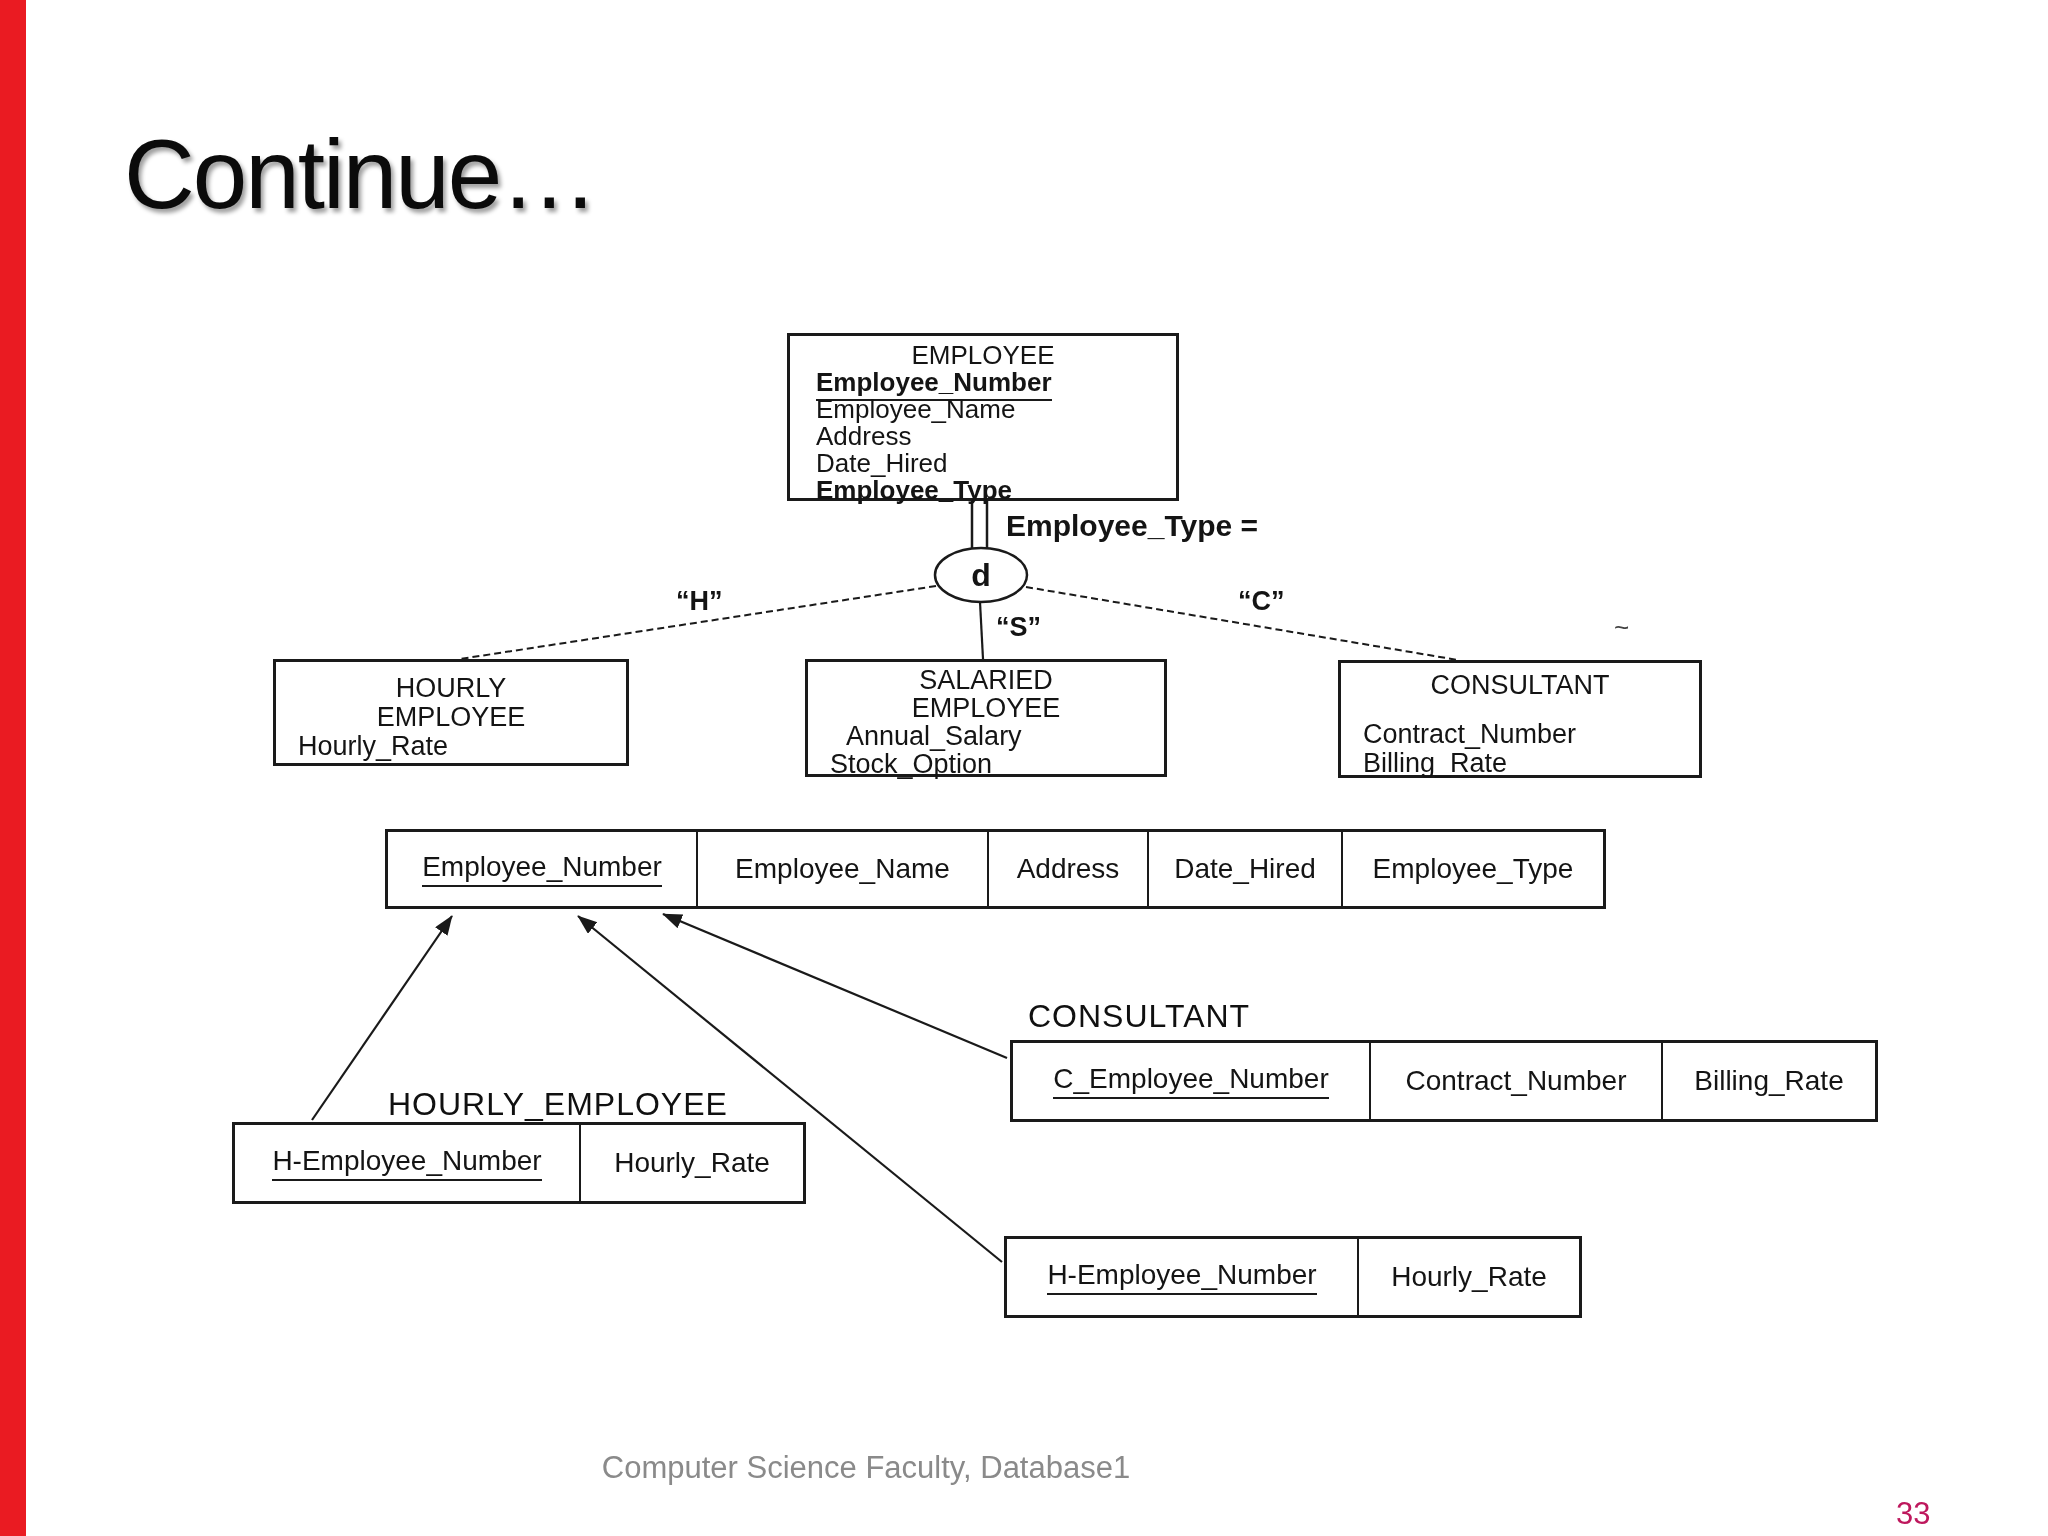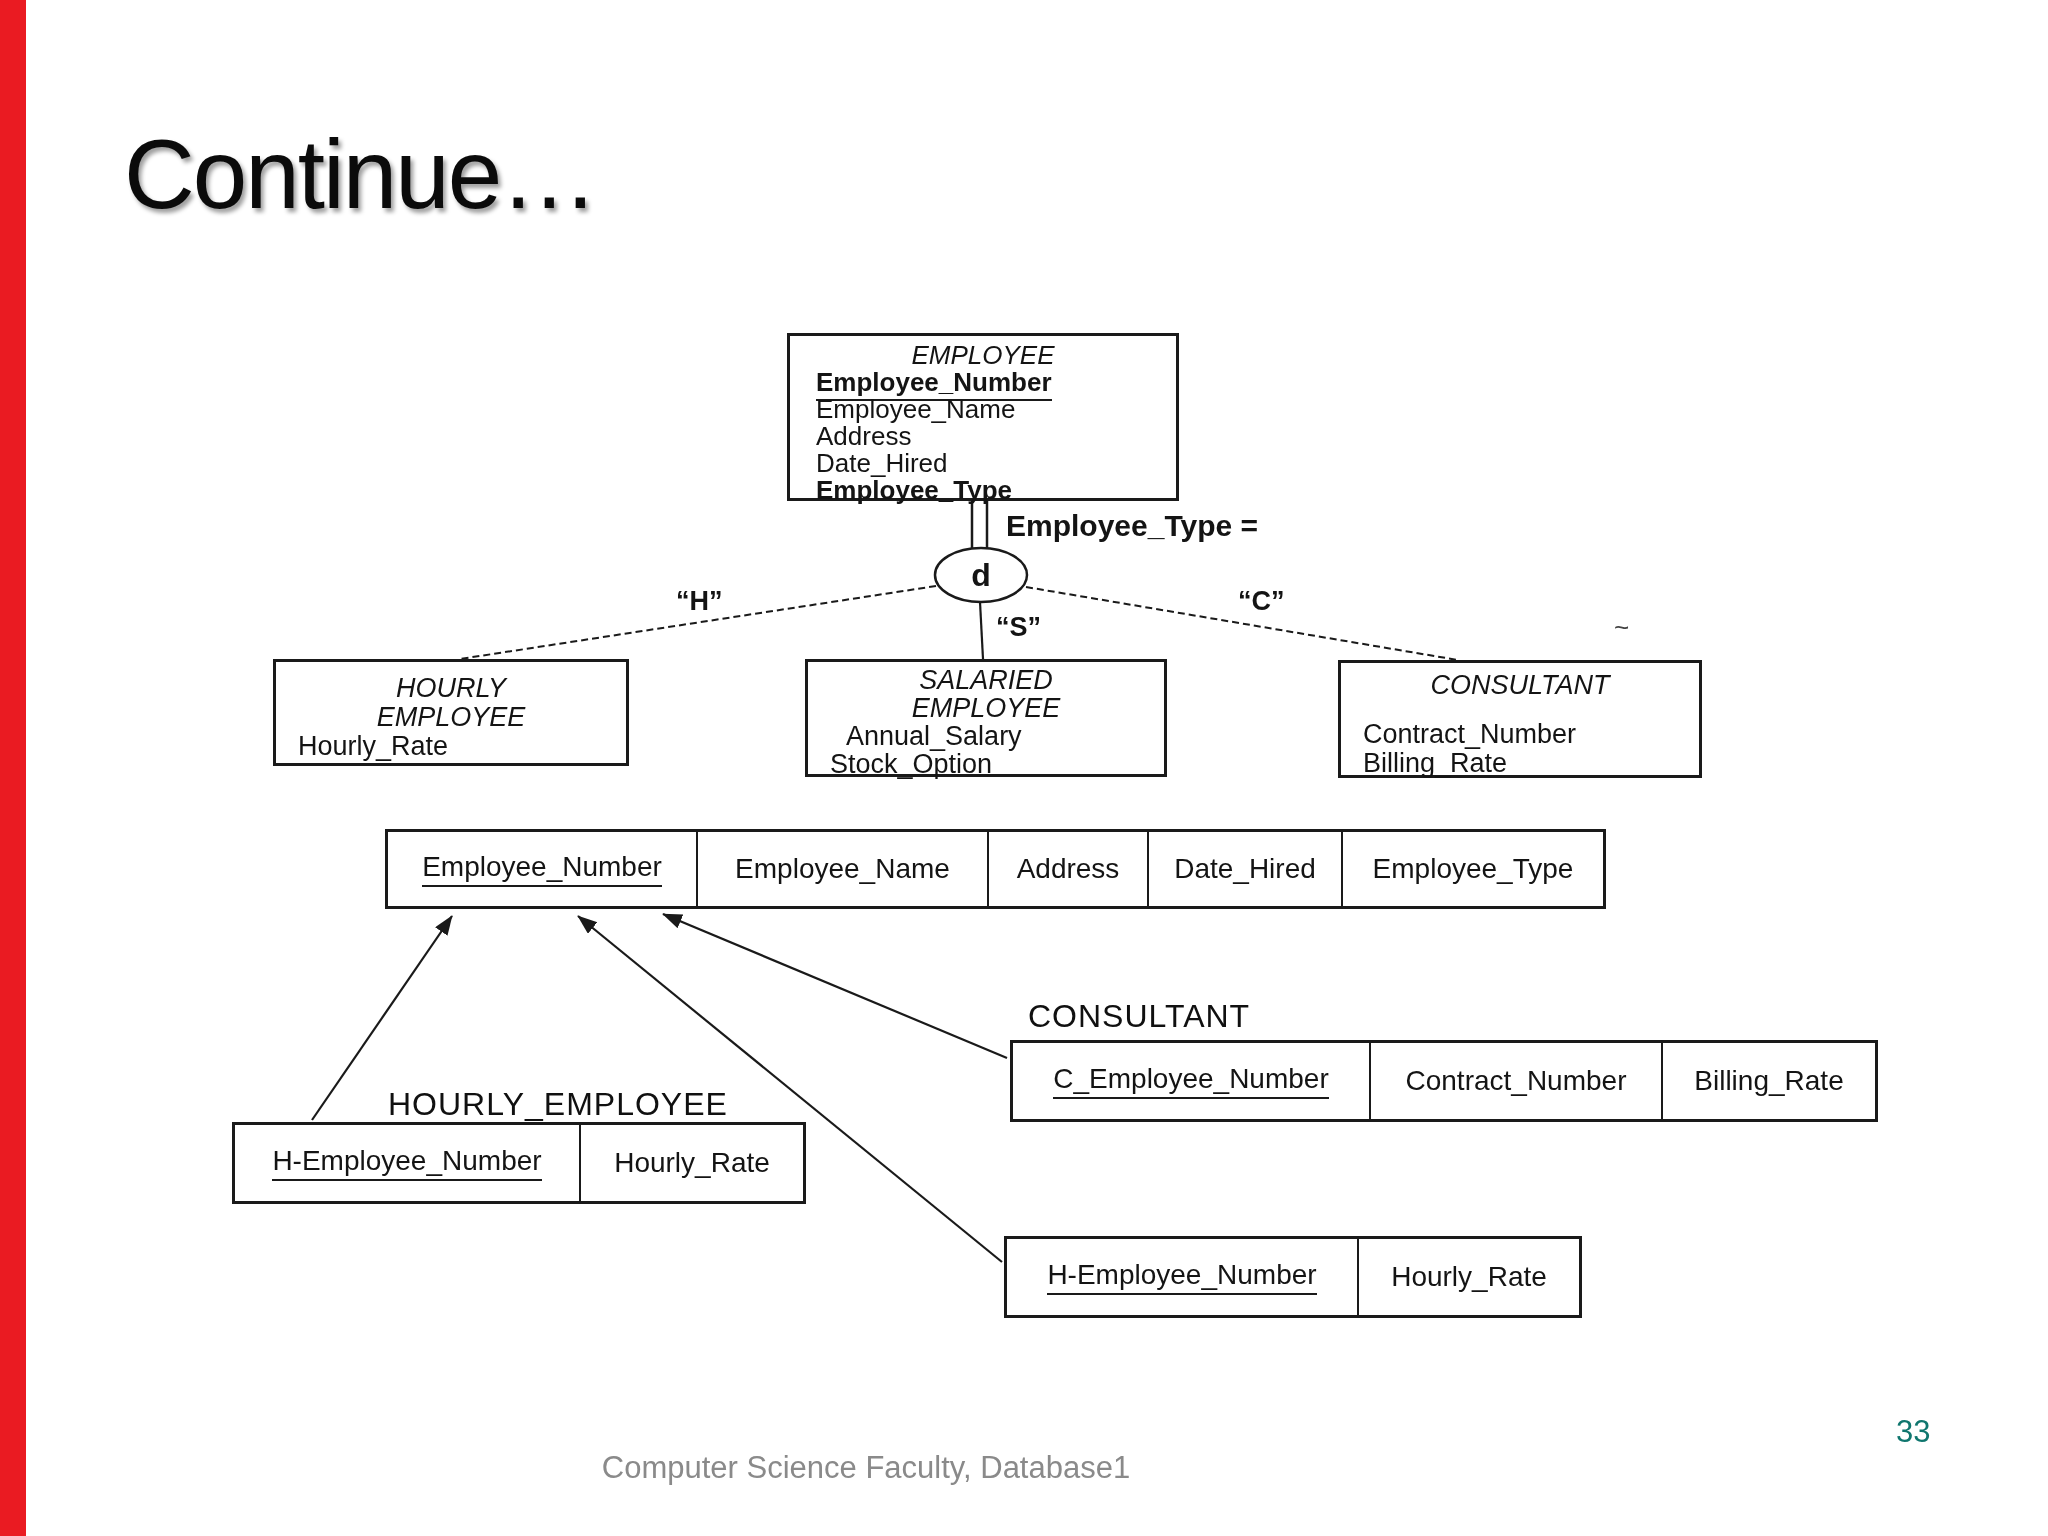--- a/index.html
+++ b/index.html
@@ -6,42 +6,42 @@
   .stage{position:relative;width:2048px;height:1536px;background:#ffffff;overflow:hidden;
          font-family:"Liberation Sans",sans-serif;color:#101010;}
   .accent-bar{position:absolute;left:0;top:0;width:26px;height:1536px;background:#ea1b22;}
   .slide-title{position:absolute;left:124px;top:118px;font-size:98px;font-weight:400;
                letter-spacing:-2px;color:#0b0b0b;text-shadow:3px 4px 4px rgba(0,0,0,0.38);}
   .overlay{position:absolute;left:0;top:0;}
 
   
   .ebox{position:absolute;background:#fff;border:3px solid #1a1a1a;box-sizing:border-box;
         font-size:27px;line-height:28px;color:#141414;}
-  .ebox .etitle{text-align:center;font-style:italic;}
+  .ebox .etitle{text-align:center;}
   .ebox .eattr{padding-left:26px;}
   .bold{font-weight:700;}
   .u span{border-bottom:2.5px solid #1a1a1a;padding-bottom:2px;}
 
   .dlabel{position:absolute;font-weight:700;font-size:30px;color:#141414;}
   .branch-label{position:absolute;font-weight:700;font-size:27px;color:#141414;}
   .d-symbol{position:absolute;left:958px;top:557px;width:46px;text-align:center;
             font-size:32px;font-weight:700;color:#141414;}
   .stray{position:absolute;left:1614px;top:612px;font-size:26px;color:#444;}
 
   
   .rtable{position:absolute;display:flex;background:#fff;border:3px solid #1a1a1a;
           box-sizing:border-box;}
   .rcell{display:flex;align-items:center;justify-content:center;box-sizing:border-box;
          border-right:2.5px solid #1a1a1a;font-size:28px;color:#141414;white-space:nowrap;}
   .rcell:last-child{border-right:none;}
   .rlabel{position:absolute;font-size:32px;letter-spacing:1px;color:#101010;}
 
   .footer-text{position:absolute;left:0;top:1450px;width:1732px;text-align:center;
                font-size:31px;color:#8a8a8a;}
-  .page-num{position:absolute;left:1896px;top:1414px;font-size:31px;color:#0f766e;}
+  .page-num{position:absolute;left:1896px;top:1496px;font-size:31px;color:#be185d;}
 </style>
 </head>
 <body>
 
 <div class="stage">
 
   <div class="accent-bar"></div>
 
   <div class="slide-title">Continue…</div>
 

